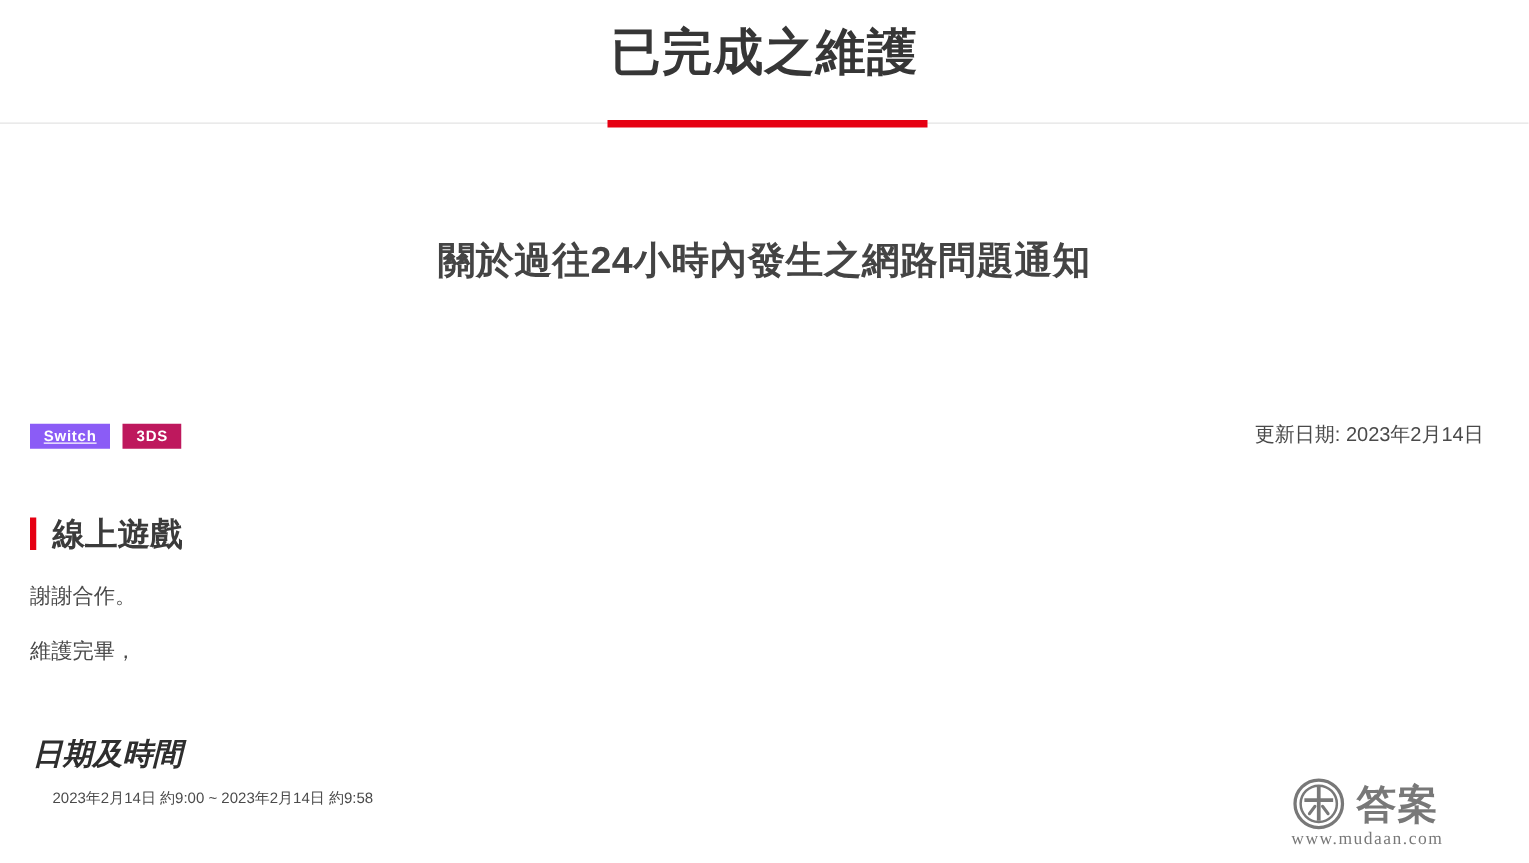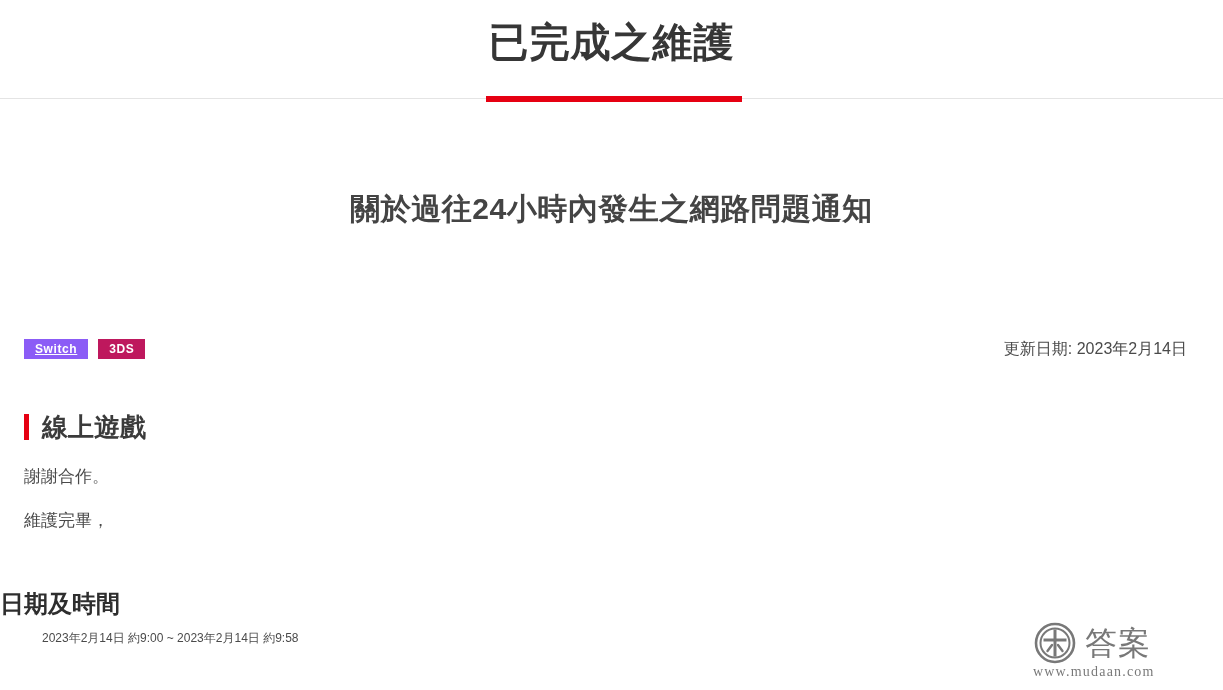--- a/index.html
+++ b/index.html
@@ -164,25 +164,27 @@
 
   
   .section-datetime {
     position: absolute;
     top: 588px;
     left: 0;
     width: 700px;
   }
 
   .datetime-heading {
+    margin-left: 26px;
     font-size: 24px;
     font-weight: bold;
     color: #2e2e2e;
     line-height: 32px;
     white-space: nowrap;
+    font-style: italic;
   }
 
   .datetime-value {
     margin-left: 42px;
     margin-top: 6px;
     font-size: 12px;
     color: #4a4a4a;
     line-height: 24px;
     white-space: nowrap;
   }
@@ -207,21 +209,21 @@
 
   .wm-logo {
     width: 44px;
     height: 44px;
     flex: 0 0 44px;
   }
 
   .wm-cn {
     font-family: "DejaVu Sans", "Liberation Sans", sans-serif;
     font-size: 32px;
-    font-weight: normal;
+    font-weight: bold;
     color: #5b5b5b;
     line-height: 44px;
     letter-spacing: 1px;
     white-space: nowrap;
   }
 
   .wm-url {
     margin-top: -2px;
     font-family: "Liberation Serif", "DejaVu Serif", serif;
     font-size: 14px;

